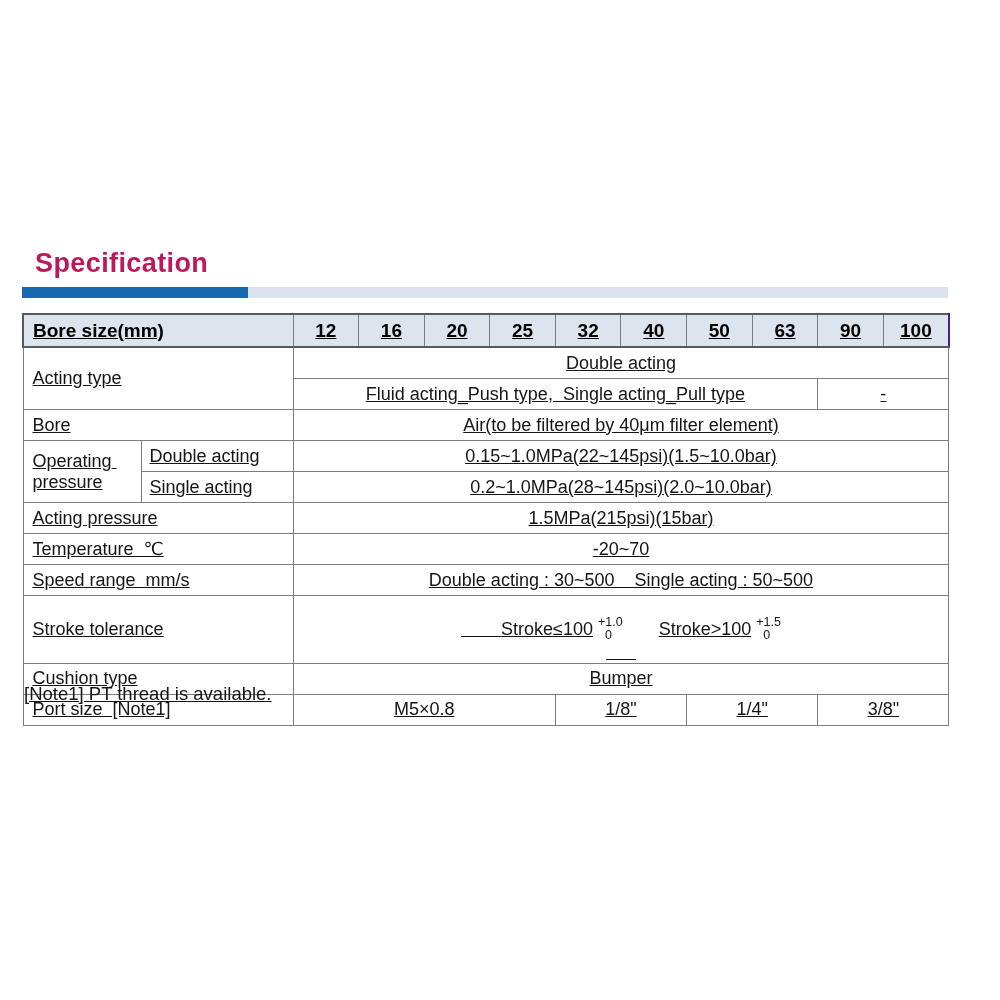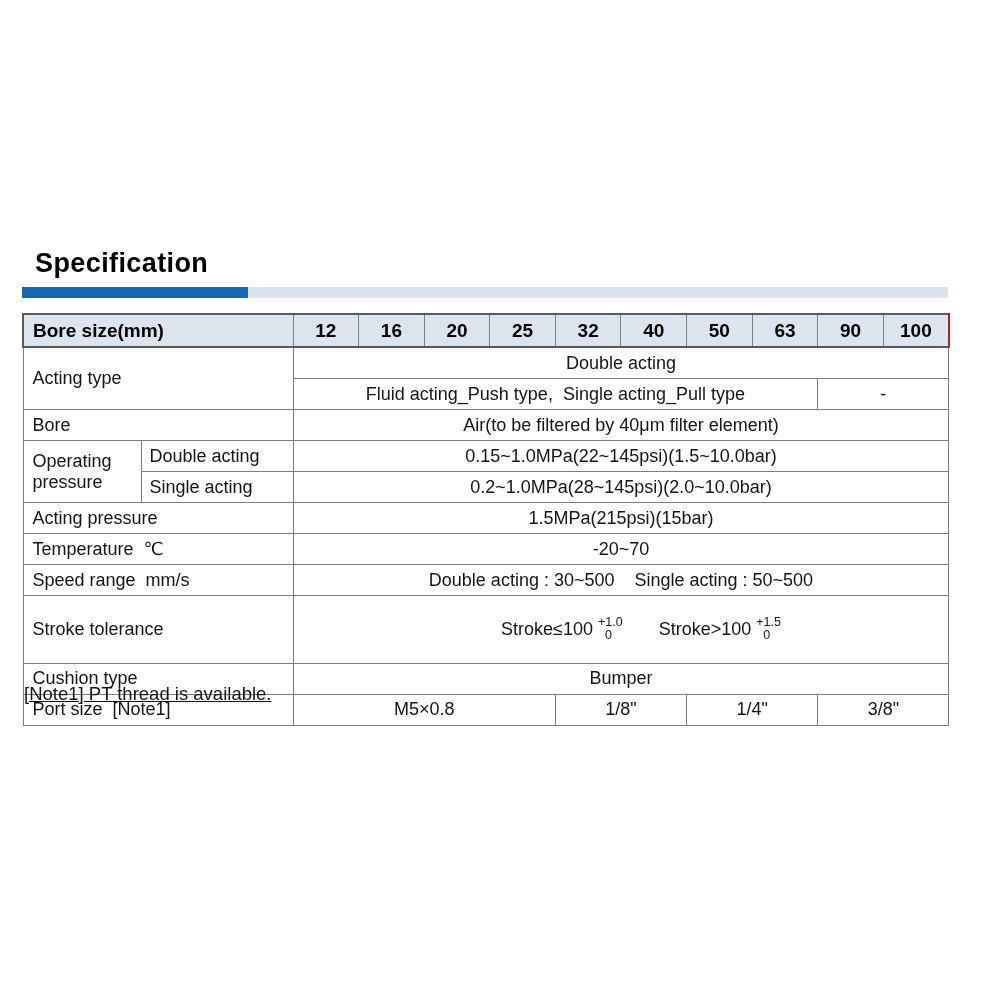--- a/index.html
+++ b/index.html
@@ -2,44 +2,44 @@
 <html><head>
 <meta charset="utf-8">
 <style>
   html,body { margin:0; padding:0; background:#ffffff; }
   .canvas {
     position:relative; width:1000px; height:1000px; background:#ffffff;
     font-family:"Liberation Sans","DejaVu Sans",sans-serif; color:#111111;
   }
   .title {
     position:absolute; left:35px; top:248px;
-    font-size:27px; font-weight:bold; letter-spacing:0.4px; color:#000000;
+    font-size:27px; font-weight:bold; letter-spacing:0.4px; color:#be185d;
   }
   .rule { position:absolute; top:287px; height:11px; }
   .rule-dark  { left:22px;  width:226px; }
   .rule-light { left:248px; width:700px; }
 
   table.spec {
     position:absolute; left:22px; top:313px; width:926px;
     border-collapse:collapse; table-layout:fixed;
     font-size:18px; color:#151515;
   }
   table.spec td, table.spec th {
     border:1px solid #7d7d7d;
     padding:0 4px; height:30px; line-height:1.12;
-    white-space:pre-wrap; overflow:hidden; font-weight:normal;
+    white-space:pre-wrap; overflow:hidden; font-weight:normal;text-decoration:underline;
   }
   table.spec tr.hdr th {
     height:31px; background:#dce4ee;
     font-size:19px; font-weight:bold;
     border-top:2px solid #5a5a5a; border-bottom:2px solid #5a5a5a;
     color:#000;
   }
   table.spec tr.hdr th:first-child { border-left:2px solid #5a5a5a; }
-  table.spec tr.hdr th:last-child  { border-right:2px solid #b91c1c; }
+  table.spec tr.hdr th:last-child  { border-right:2px solid #4c1d95; }
   .lbl { text-align:left; padding-left:9px !important; }
   .val { text-align:center; }
   .sublbl { text-align:left; padding-left:8px !important; }
 
   .tol {
     display:inline-block; vertical-align:-4px; margin-left:5px;
     font-size:12.5px; line-height:1.05; text-align:left;
   }
   .tol .t-sup { display:block; }
   .tol .t-sub { display:block; padding-left:7px; }

